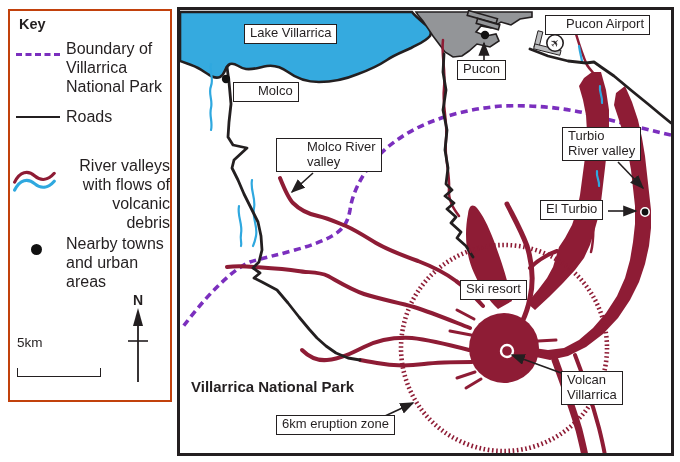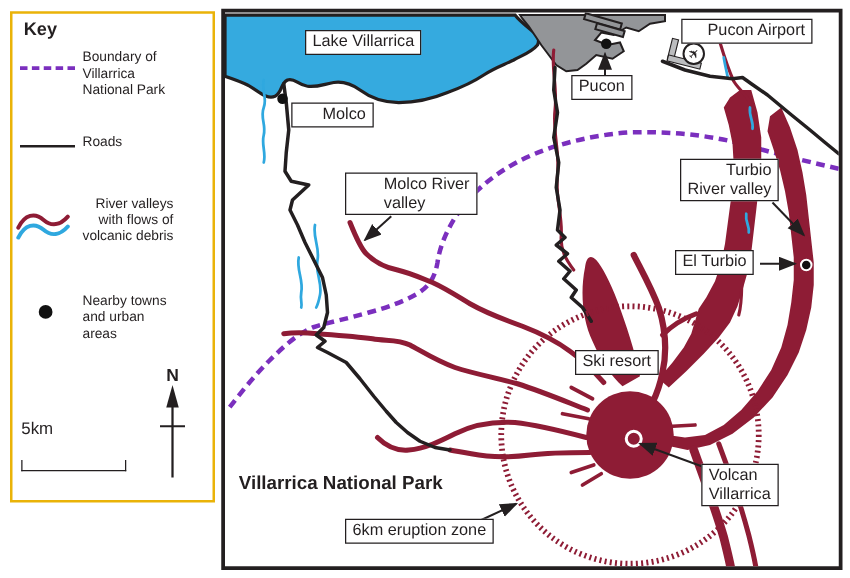--- a/index.html
+++ b/index.html
@@ -11,26 +11,26 @@
     --urban-gray:#939598;
   }
   html,body{margin:0;padding:0;background:#fff;}
   .stage{
     position:relative;width:680px;height:462px;background:#fff;overflow:hidden;
     font-family:"Liberation Sans",sans-serif;color:#231F20;
   }
   
   .key-panel{
     position:absolute;left:8px;top:9px;width:164px;height:393px;
-    border:2px solid #eab308;background:#fff;box-sizing:border-box;
+    border:2px solid #c2410c;background:#fff;box-sizing:border-box;
   }
   .key-title{position:absolute;left:9px;top:5px;font-size:14.5px;font-weight:bold;}
   .key-row{position:absolute;left:0;width:100%;}
   .key-swatch{position:absolute;left:6px;width:44px;}
-  .key-label{position:absolute;left:56px;top:0;font-size:11px;line-height:1.18;white-space:pre-line;}
+  .key-label{position:absolute;left:56px;top:0;font-size:16px;line-height:1.18;white-space:pre-line;}
   .swatch-dashed{height:0;border-top:3.5px dashed var(--boundary-purple);}
   .swatch-road{height:0;border-top:2.6px solid var(--road-black);}
   .swatch-dot{width:11px;height:11px;border-radius:50%;background:#111;}
   .compass{position:absolute;left:113px;top:281px;width:30px;text-align:center;}
   .compass-n{font-size:14px;font-weight:bold;}
   .scalebar{position:absolute;left:7px;top:324px;width:84px;}
   .scalebar-text{text-align:left;font-size:13.5px;margin-bottom:18px;}
   .scalebar-bracket{height:8px;border-left:1.6px solid #231F20;border-right:1.6px solid #231F20;border-bottom:1.6px solid #231F20;}
   
   .map-panel{
@@ -219,21 +219,21 @@
         <path class="arrow" marker-end="url(#ah)" d="M205,406 L233,393"></path>
       </g>
     </svg>
 
     <div class="map-label" style="left:64px;top:14px;">Lake Villarrica</div>
     <div class="map-label" style="left:53px;top:72px;padding-left:24px;">Molco</div>
     <div class="map-label" style="left:277px;top:50px;">Pucon</div>
     <div class="map-label" style="left:365px;top:5px;padding-left:20px;">Pucon Airport</div>
     <div class="map-label" style="left:96px;top:128px;padding-left:30px;">Molco River
 valley</div>
-    <div class="map-label" style="left:364px;top:117px;text-align:right;">Turbio
+    <div class="map-label" style="left:382px;top:117px;">Turbio
 River valley</div>
     <div class="map-label" style="left:360px;top:190px;">El Turbio</div>
     <div class="map-label" style="left:280px;top:270px;">Ski resort</div>
     <div class="map-label" style="left:381px;top:361px;">Volcan
 Villarrica</div>
     <div class="map-label" style="left:96px;top:405px;">6km eruption zone</div>
     <div class="map-label no-box" style="left:11px;top:369px;">Villarrica National Park</div>
   </div>
 </div>
 

